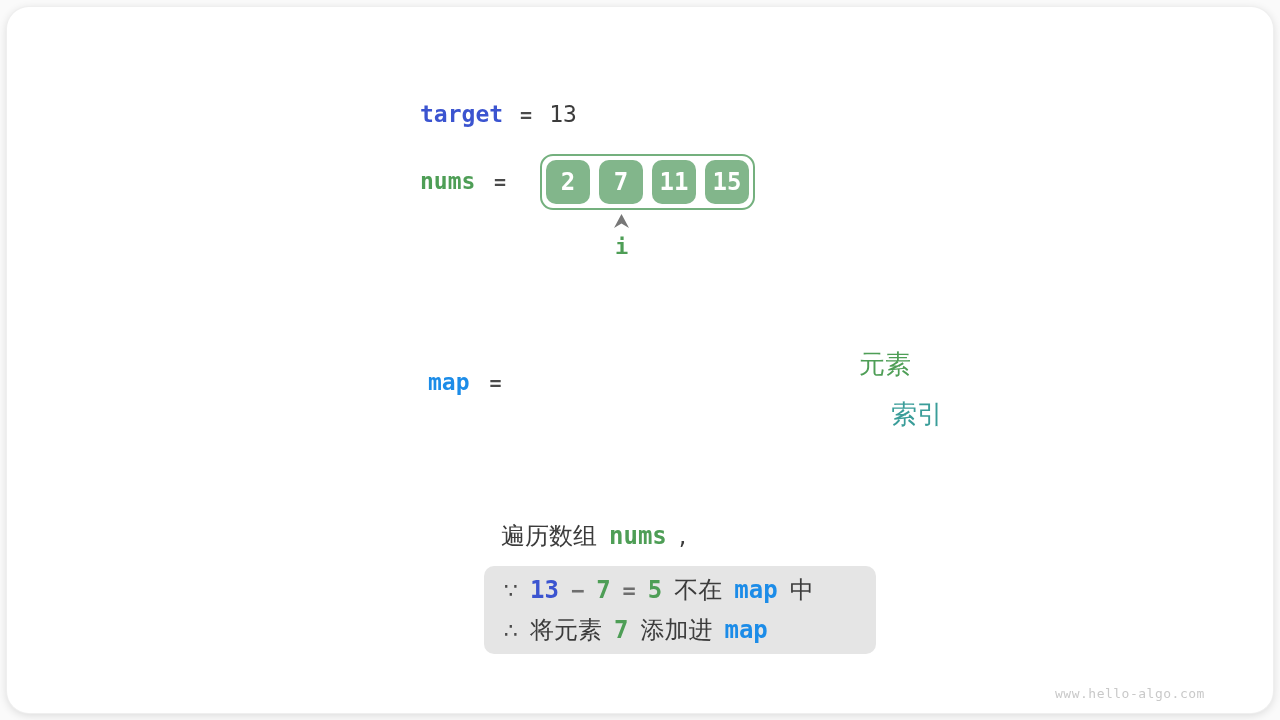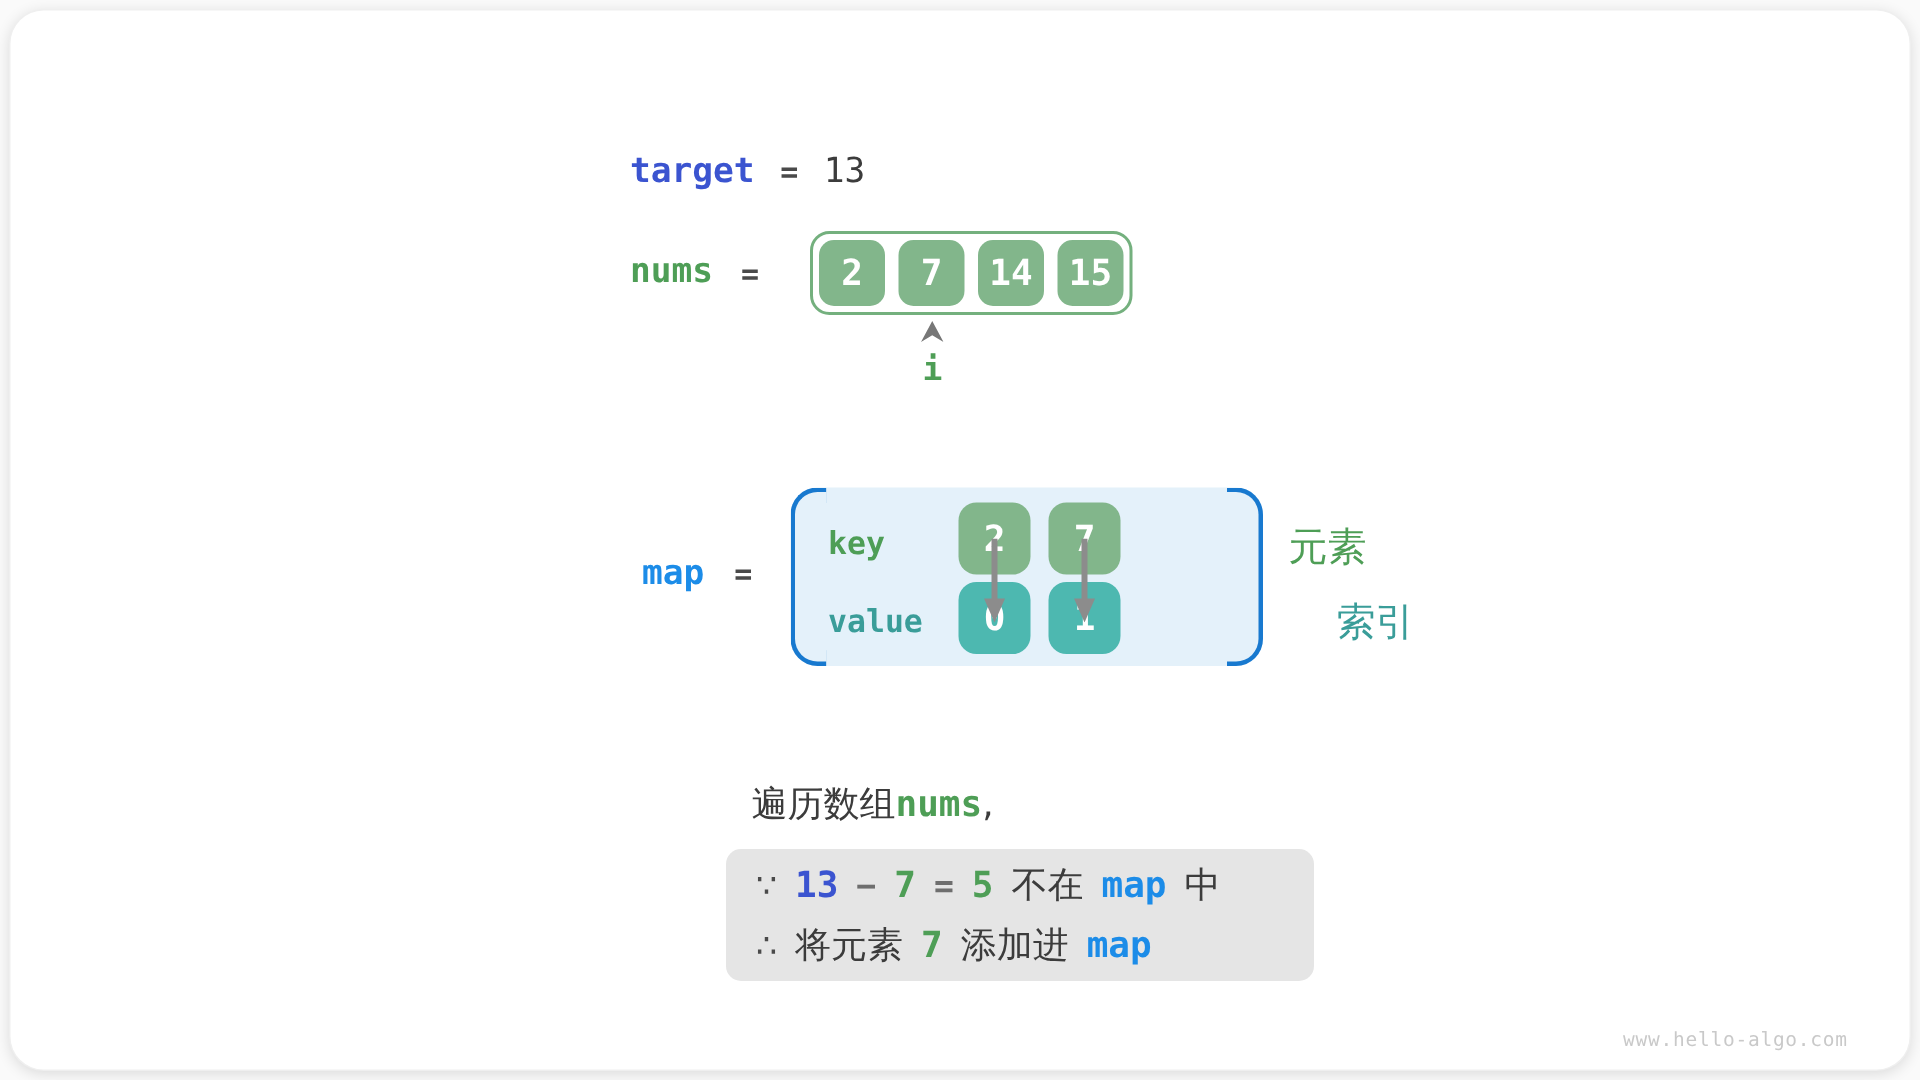--- a/index.html
+++ b/index.html
@@ -66,89 +66,68 @@
   }
   .key-cell{top:10px;background:var(--green-fill);}
   .value-cell{top:63px;background:var(--teal-fill);}
   .kv-col1{left:112px;} .kv-col2{left:172px;}
   .map-arrow{position:absolute;top:34px;width:14px;height:56px;}
   .map-arrow1{left:129px;} .map-arrow2{left:189px;}
   .side-label{position:absolute;font-weight:normal;font-size:26px;}
   .side-element{left:852px;top:340px;color:var(--green);}
   .side-index{left:884px;top:390px;color:var(--teal);}
   
-  .caption{position:absolute;left:494px;top:513px;display:flex;align-items:baseline;font-size:24px;color:var(--dark);}
+  .caption{position:absolute;left:494px;top:513px;display:flex;align-items:baseline;gap:12px;font-size:24px;color:var(--dark);}
   .caption .code{color:var(--green);font-weight:bold;font-size:24px;}
   .note-box{
     position:absolute;left:477px;top:559px;width:392px;height:88px;
     background:var(--note-bg);border-radius:10px;
     display:flex;flex-direction:column;justify-content:center;gap:8px;
     padding:10px 20px;
   }
   .note-line{display:flex;align-items:baseline;gap:12px;font-size:24px;color:var(--dark);}
   .tok-royal{color:var(--royal);font-weight:bold;font-size:24px;}
   .tok-green{color:var(--green);font-weight:bold;font-size:24px;}
   .tok-azure{color:var(--azure);font-weight:bold;font-size:24px;}
   .tok-op{color:var(--op);font-weight:bold;font-size:22px;}
   .tok-sym{color:#4a4a4a;font-size:22px;}
   
-  .watermark{position:absolute;left:1075px;top:679px;color:var(--watermark);font-size:13px;letter-spacing:0.5px;}
+  .watermark{position:absolute;left:1048px;top:679px;color:var(--watermark);font-size:13px;letter-spacing:0.5px;}
 </style>
 </head>
 <body>
 
 <div class="canvas">
   <div class="card">
 
     <div class="target-line">
       <span class="kw-royal mono">target</span>
       <span class="eq mono">=</span>
       <span class="plain-num mono">13</span>
     </div>
 
     <span class="nums-label mono">nums</span>
     <span class="eq mono nums-eq">=</span>
     <div class="array">
       <div class="cell mono">2</div>
       <div class="cell mono">7</div>
-      <div class="cell mono">14</div>
+      <div class="cell mono">11</div>
       <div class="cell mono">15</div>
     </div>
 
     <svg class="pointer-arrow" viewBox="0 0 15 14">
       <polygon points="7.5,0 15,14 7.5,9.5 0,14" fill="#777777"></polygon>
     </svg>
     <span class="pointer-label mono">i</span>
 
     <div class="map-label-row">
       <span class="kw-azure mono">map</span>
       <span class="eq mono">=</span>
     </div>
 
-    <div class="map-box">
-      <div class="bracket bracket-left"></div>
-      <div class="bracket bracket-right"></div>
-
-      <span class="key-label mono">key</span>
-      <span class="value-label mono">value</span>
-
-      <div class="kv-cell key-cell kv-col1 mono">2</div>
-      <div class="kv-cell key-cell kv-col2 mono">7</div>
-      <div class="kv-cell value-cell kv-col1 mono">0</div>
-      <div class="kv-cell value-cell kv-col2 mono">1</div>
-
-      <svg class="map-arrow map-arrow1" viewBox="0 0 14 56">
-        <line x1="7" y1="0" x2="7" y2="42" stroke="#8c8c8c" stroke-width="4"></line>
-        <polygon points="0,40 14,40 7,56" fill="#8c8c8c"></polygon>
-      </svg>
-      <svg class="map-arrow map-arrow2" viewBox="0 0 14 56">
-        <line x1="7" y1="0" x2="7" y2="42" stroke="#8c8c8c" stroke-width="4"></line>
-        <polygon points="0,40 14,40 7,56" fill="#8c8c8c"></polygon>
-      </svg>
-    </div>
 
     <span class="side-label side-element">元素</span>
     <span class="side-label side-index">索引</span>
 
     <div class="caption">
       <span>遍历数组</span>
       <span class="code mono">nums</span>
       <span>,</span>
     </div>
 

